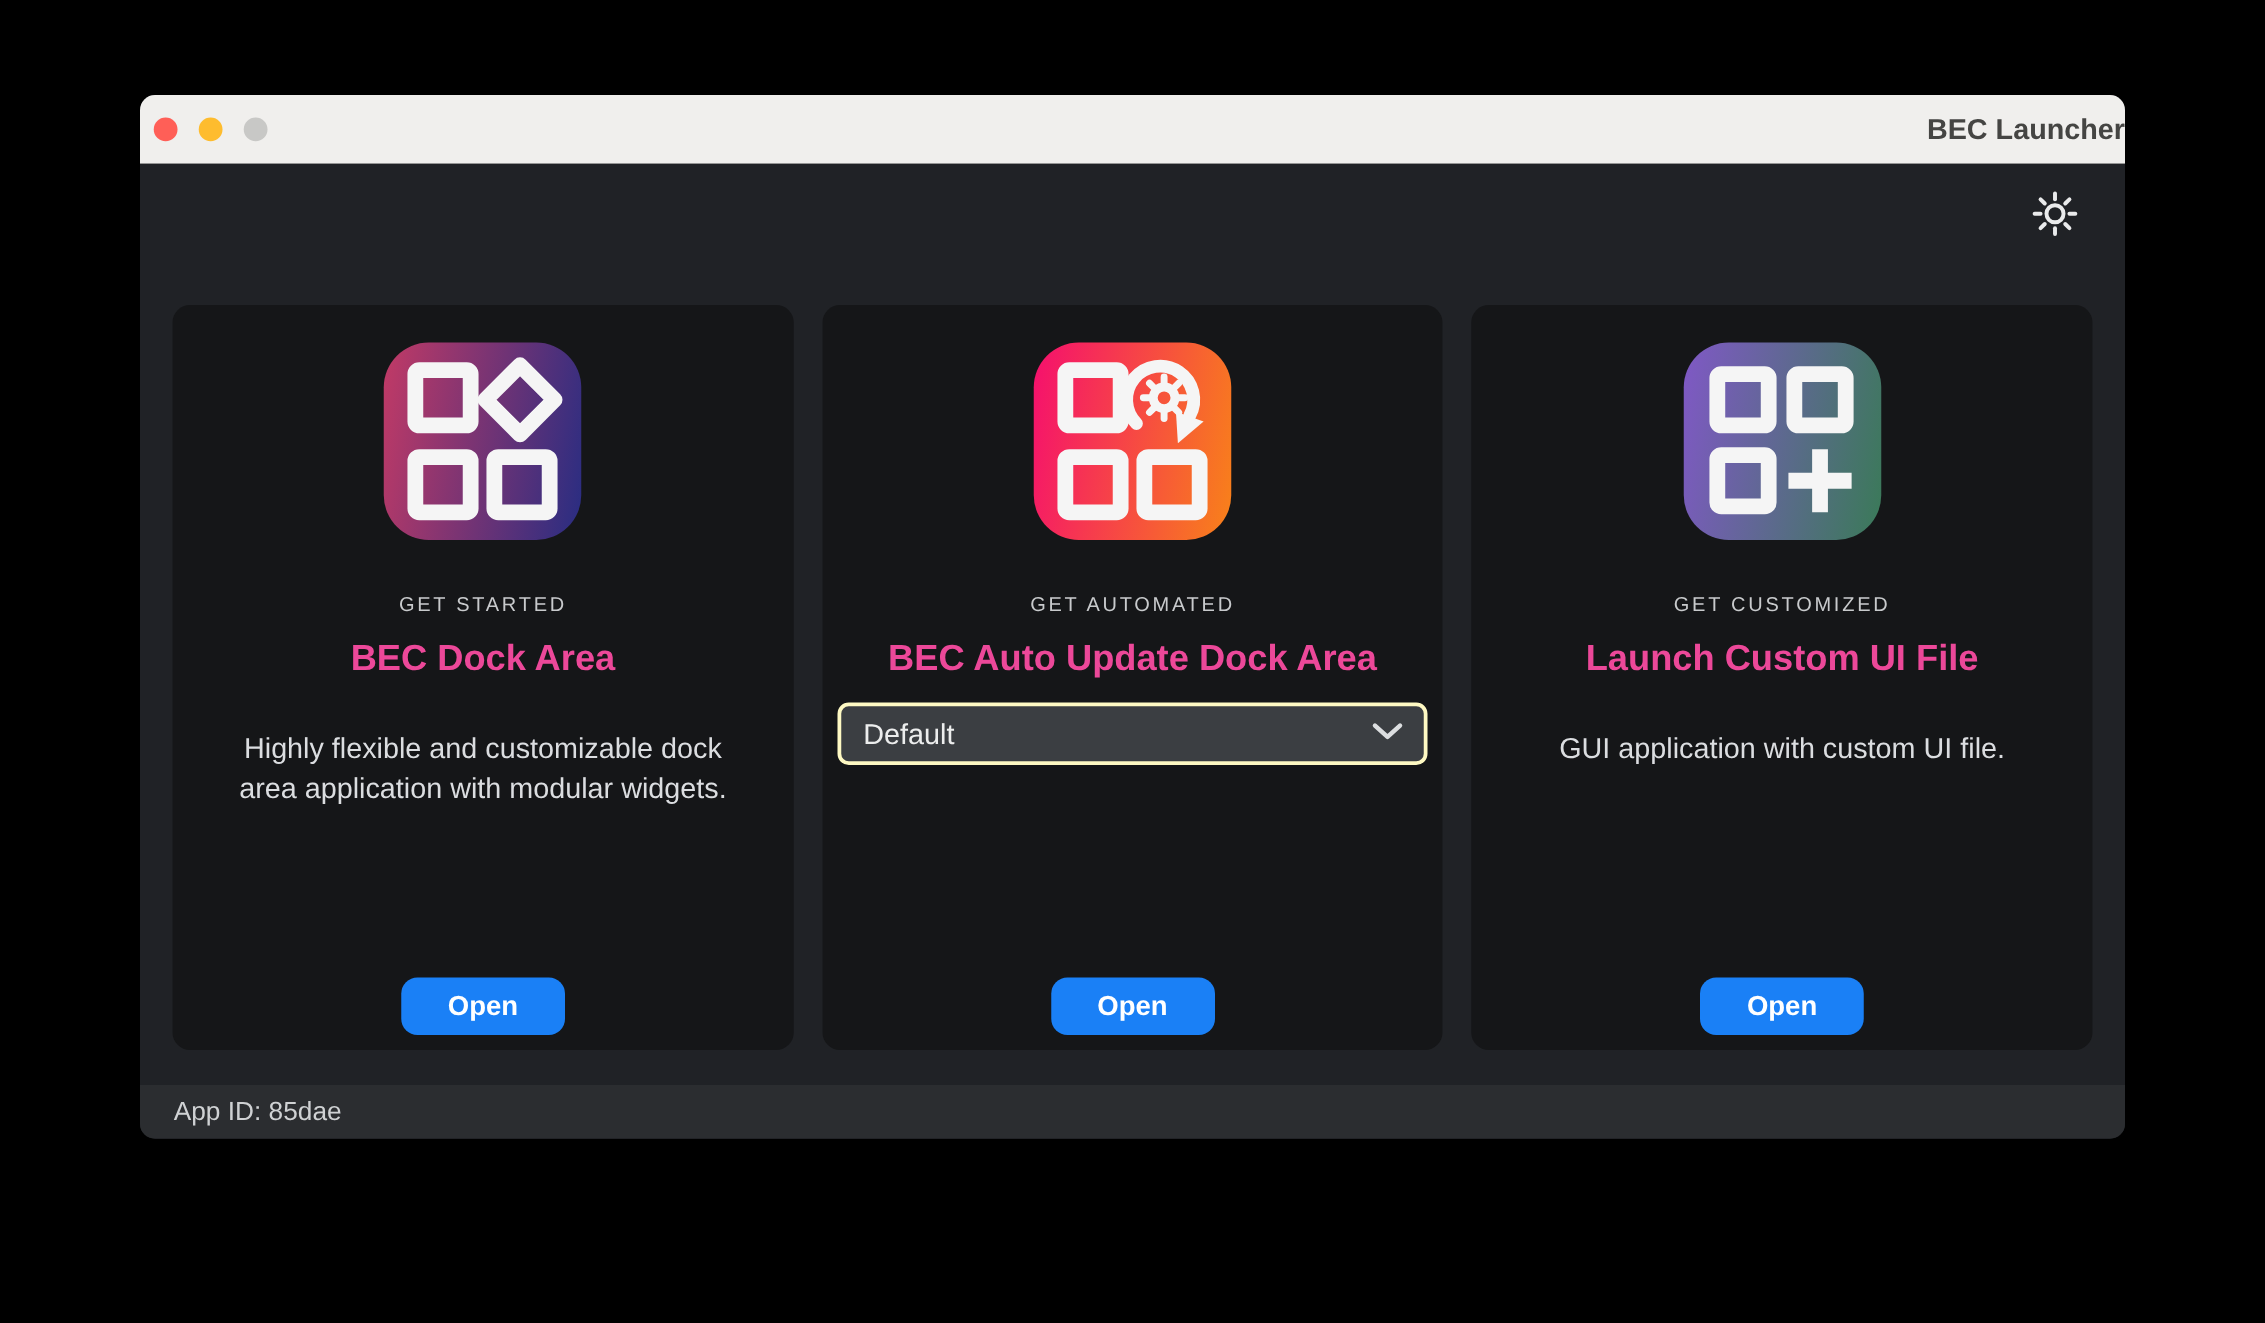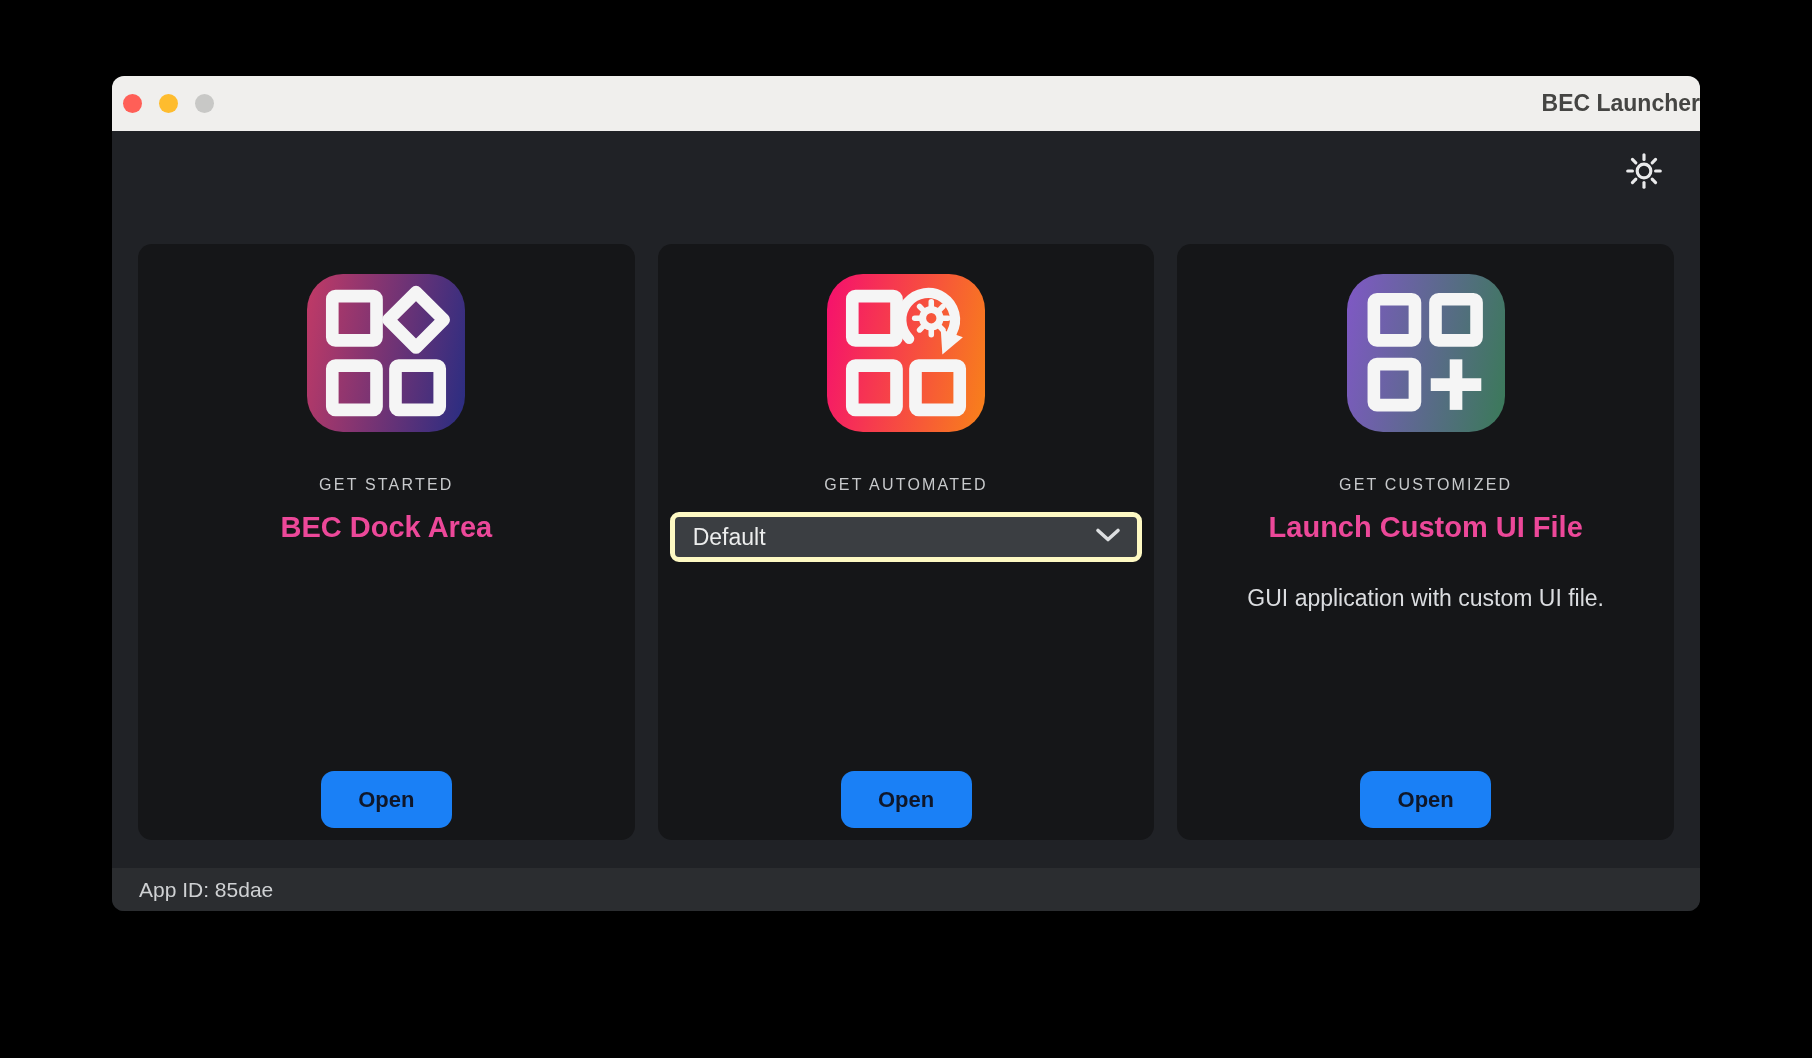--- a/index.html
+++ b/index.html
@@ -59,29 +59,29 @@
   .card-title {
     margin-top: 17px; font-size: 29px; font-weight: bold; color: #ec4899;
     white-space: nowrap;
   }
   .card-desc {
     margin-top: 38px; font-size: 23px; line-height: 32px; color: #dbdde0;
     text-align: center; white-space: pre-line;
   }
   .select-box {
     margin-top: 18px; align-self: stretch; height: 50px;
-    background: #3b3e42; border: 5px solid #fef9c3; border-radius: 9px;
+    background: #3b3e42; border: 3px solid #fef9c3; border-radius: 9px;
     display: flex; align-items: center; justify-content: space-between;
     padding: 0 16px 0 18px; cursor: pointer;
   }
   .select-value { font-size: 23px; color: #eceded; }
   .open-btn {
     margin-top: auto; flex: 0 0 auto;
-    width: 131px; height: 57px; border-radius: 13px;
-    background: #1a80f6; border: none; color: #0f172a;
+    width: 131px; height: 46px; border-radius: 13px;
+    background: #1a80f6; border: none; color: #ffffff;
     font-family: "Liberation Sans", sans-serif;
     font-size: 22px; font-weight: bold; cursor: pointer;
     display: flex; align-items: center; justify-content: center;
   }
 
   .statusbar {
     height: 43px; flex: 0 0 43px; background: #2b2d30;
     display: flex; align-items: center; padding-left: 27px;
   }
   .statusbar-text { font-size: 21px; color: #cfd1d3; }
@@ -124,20 +124,22 @@
         <div class="app-icon" style="background: linear-gradient(100deg, rgb(194, 58, 102), rgb(40, 45, 130));">
           <svg viewBox="0 0 100 100" fill="none" stroke="#f5f5f5" stroke-width="8" stroke-linejoin="round">
             <rect x="16" y="14" width="28" height="28" rx="2"></rect>
             <path d="M69 11.5 L86.5 29 L69 46.5 L51.5 29 Z"></path>
             <rect x="16" y="58" width="28" height="28" rx="2"></rect>
             <rect x="56" y="58" width="28" height="28" rx="2"></rect>
           </svg>
         </div>
         <div class="overline">GET STARTED</div>
         <div class="card-title">BEC Dock Area</div>
+        <div class="card-desc">Highly flexible and customizable dock
+area application with modular widgets.</div>
         <button class="open-btn">Open</button>
       </div>
 
       <div class="card">
         <div class="app-icon" style="background: linear-gradient(100deg, rgb(245, 15, 110), rgb(248, 130, 25));">
           <svg viewBox="0 0 100 100" fill="none" stroke="#f5f5f5" stroke-width="8" stroke-linejoin="round">
             <rect x="16" y="14" width="28" height="28" rx="2"></rect>
             <rect x="16" y="58" width="28" height="28" rx="2"></rect>
             <rect x="56" y="58" width="28" height="28" rx="2"></rect>
             <path d="M52 41 A 17 17 0 1 1 79 37" stroke-width="6.5" stroke-linecap="round"></path>
@@ -149,20 +151,21 @@
               <line x1="55.5" y1="28" x2="58.5" y2="28"></line>
               <line x1="73.5" y1="28" x2="76.5" y2="28"></line>
               <line x1="58.6" y1="20.6" x2="60.7" y2="22.7"></line>
               <line x1="71.3" y1="33.3" x2="73.4" y2="35.4"></line>
               <line x1="58.6" y1="35.4" x2="60.7" y2="33.3"></line>
               <line x1="71.3" y1="22.7" x2="73.4" y2="20.6"></line>
             </g>
           </svg>
         </div>
         <div class="overline">GET AUTOMATED</div>
+        <div class="card-title">BEC Auto Update Dock Area</div>
         <div class="select-box">
           <span class="select-value">Default</span>
           <span>
             <svg width="26" height="16" viewBox="0 0 26 16" fill="none" stroke="#dcdee0" stroke-width="3.6" stroke-linecap="round" stroke-linejoin="round">
               <polyline points="3,3.5 13,12.5 23,3.5"></polyline>
             </svg>
           </span>
         </div>
         <button class="open-btn">Open</button>
       </div>

